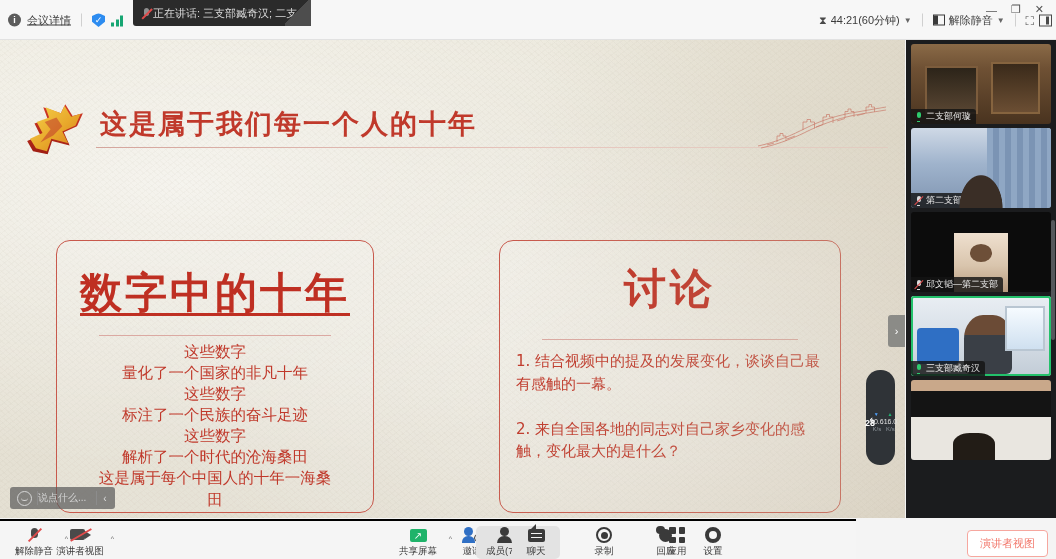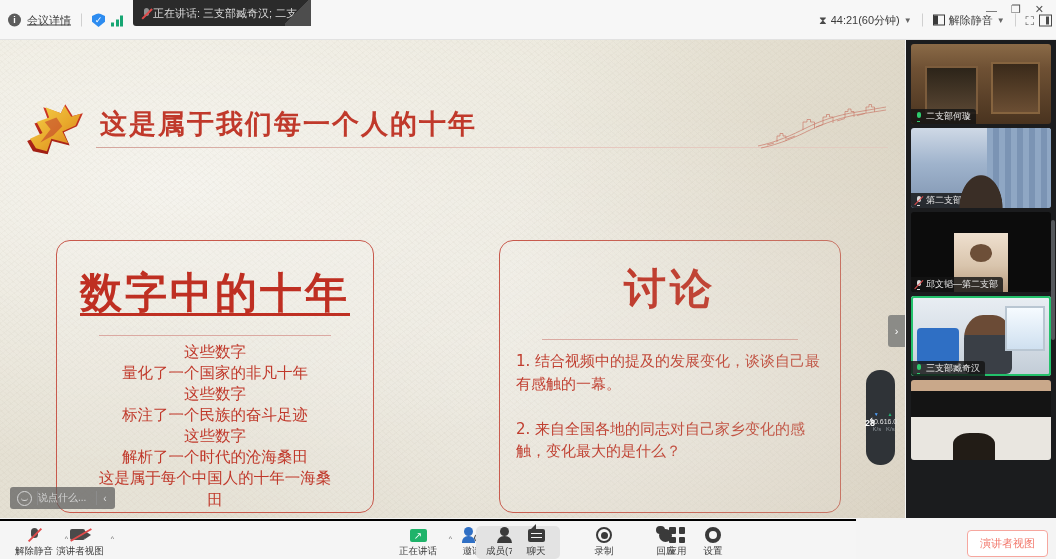--- a/index.html
+++ b/index.html
@@ -446,21 +446,21 @@
           </span>
         </div>
       <span class="lbl">演讲者视图</span>
       <span class="up">^</span>
     </div>
 
     <div class="btn" style="left:386px">
       <div class="gi">
           <span class="i-share"></span>
         </div>
-      <span class="lbl">正在讲话</span>
+      <span class="lbl">共享屏幕</span>
       <span class="up">^</span>
     </div>
 
     <div class="btn" style="left:440px">
       <div class="gi">
           <span class="i-invite">
             <span></span>
           </span>
         </div>
       <span class="lbl">邀请</span>

